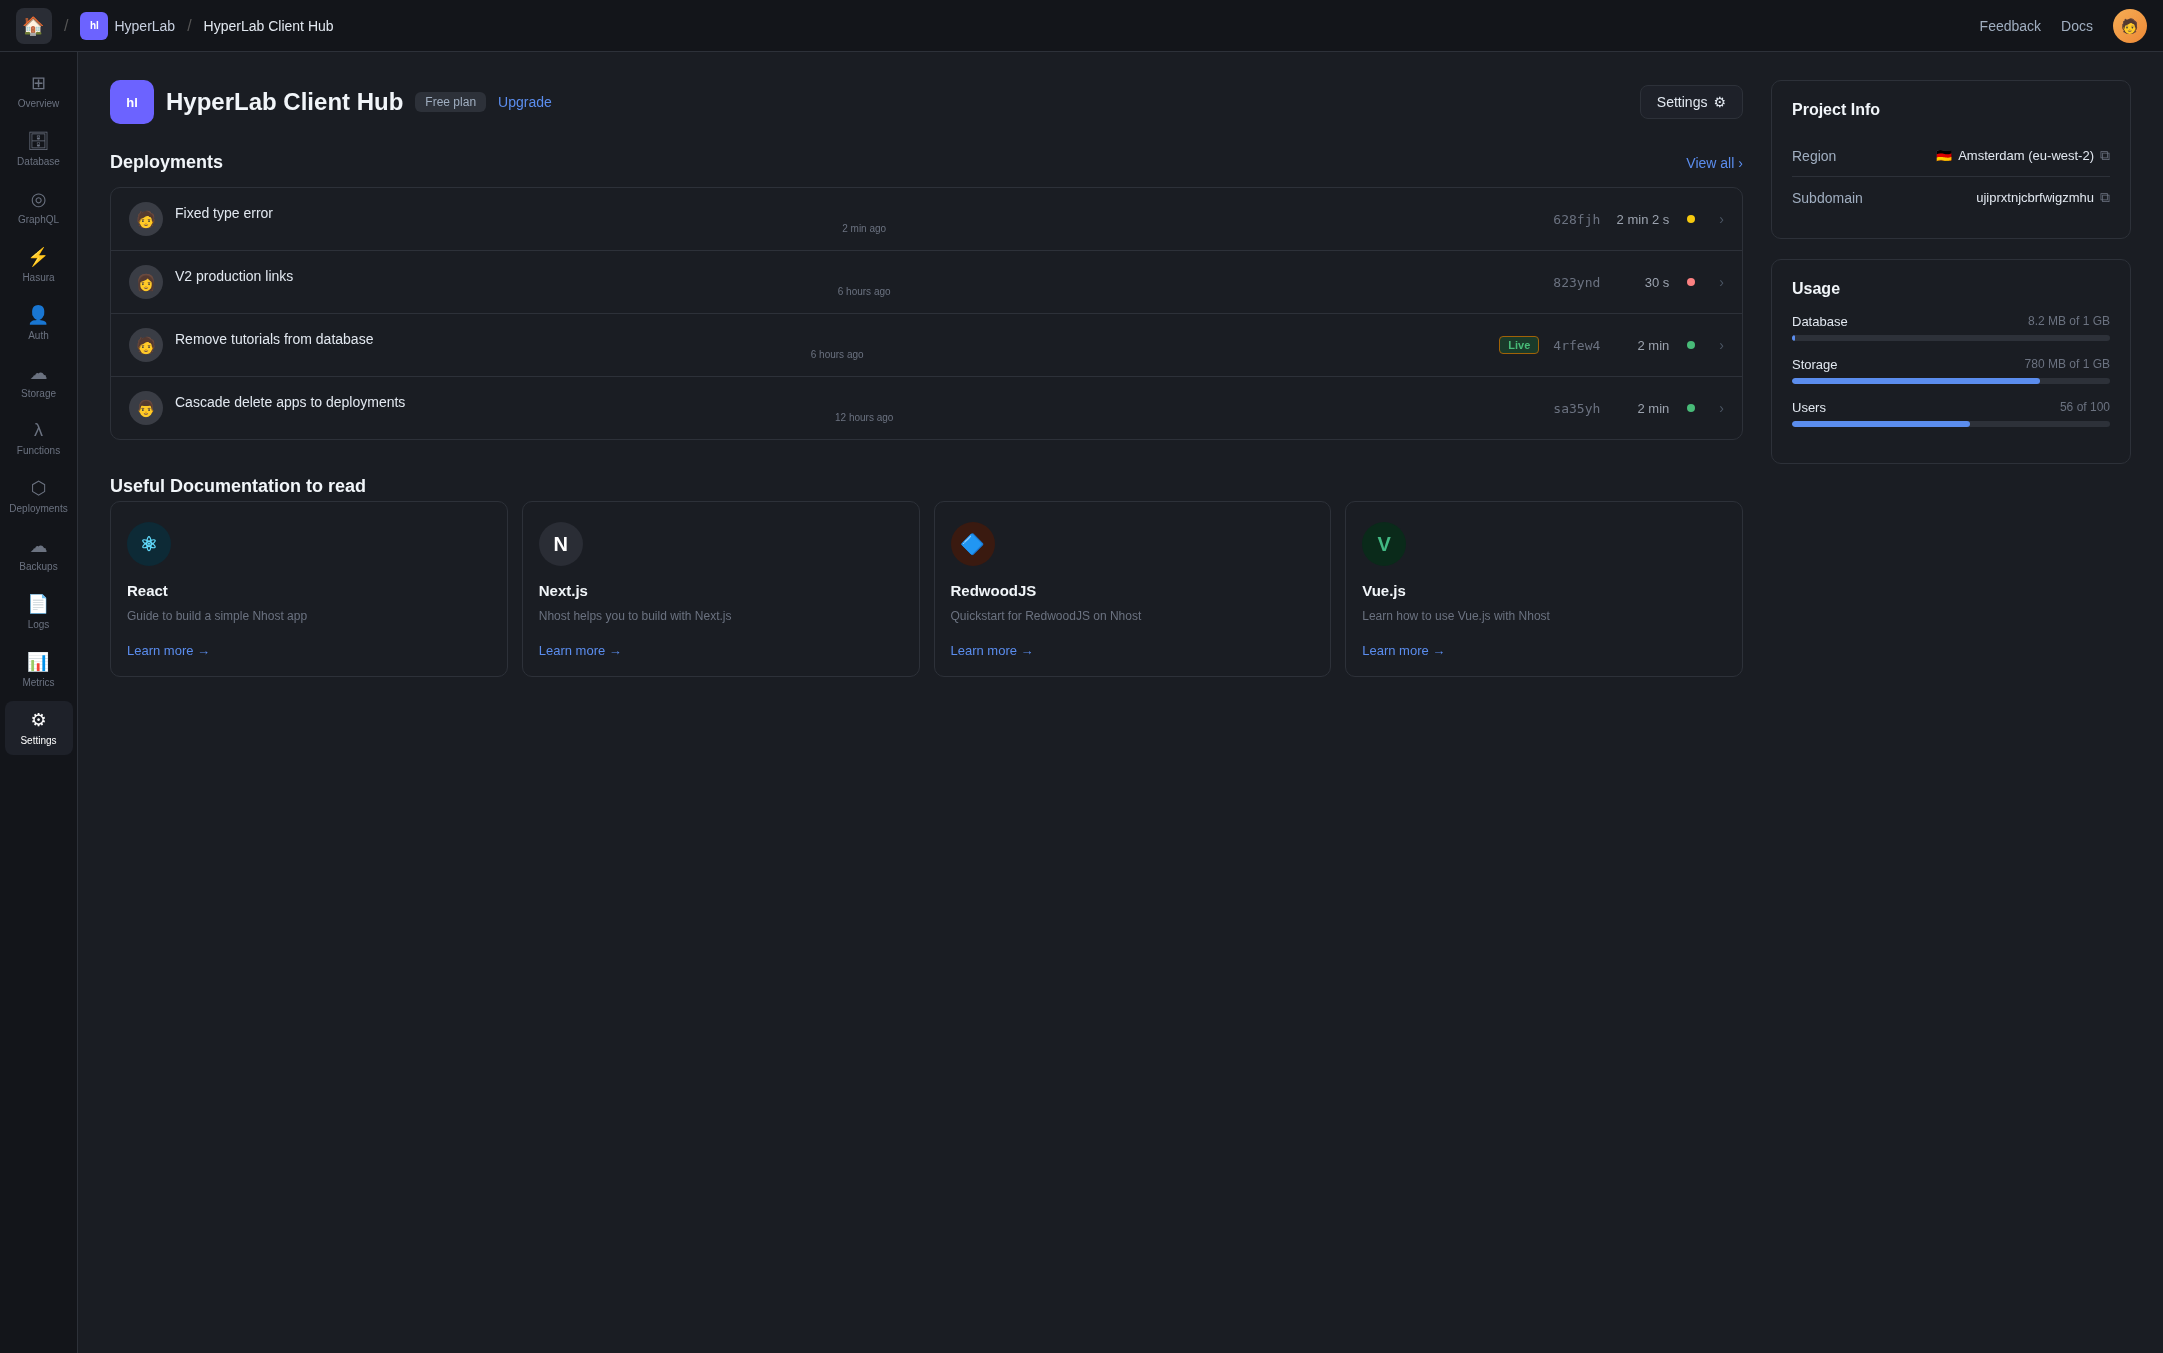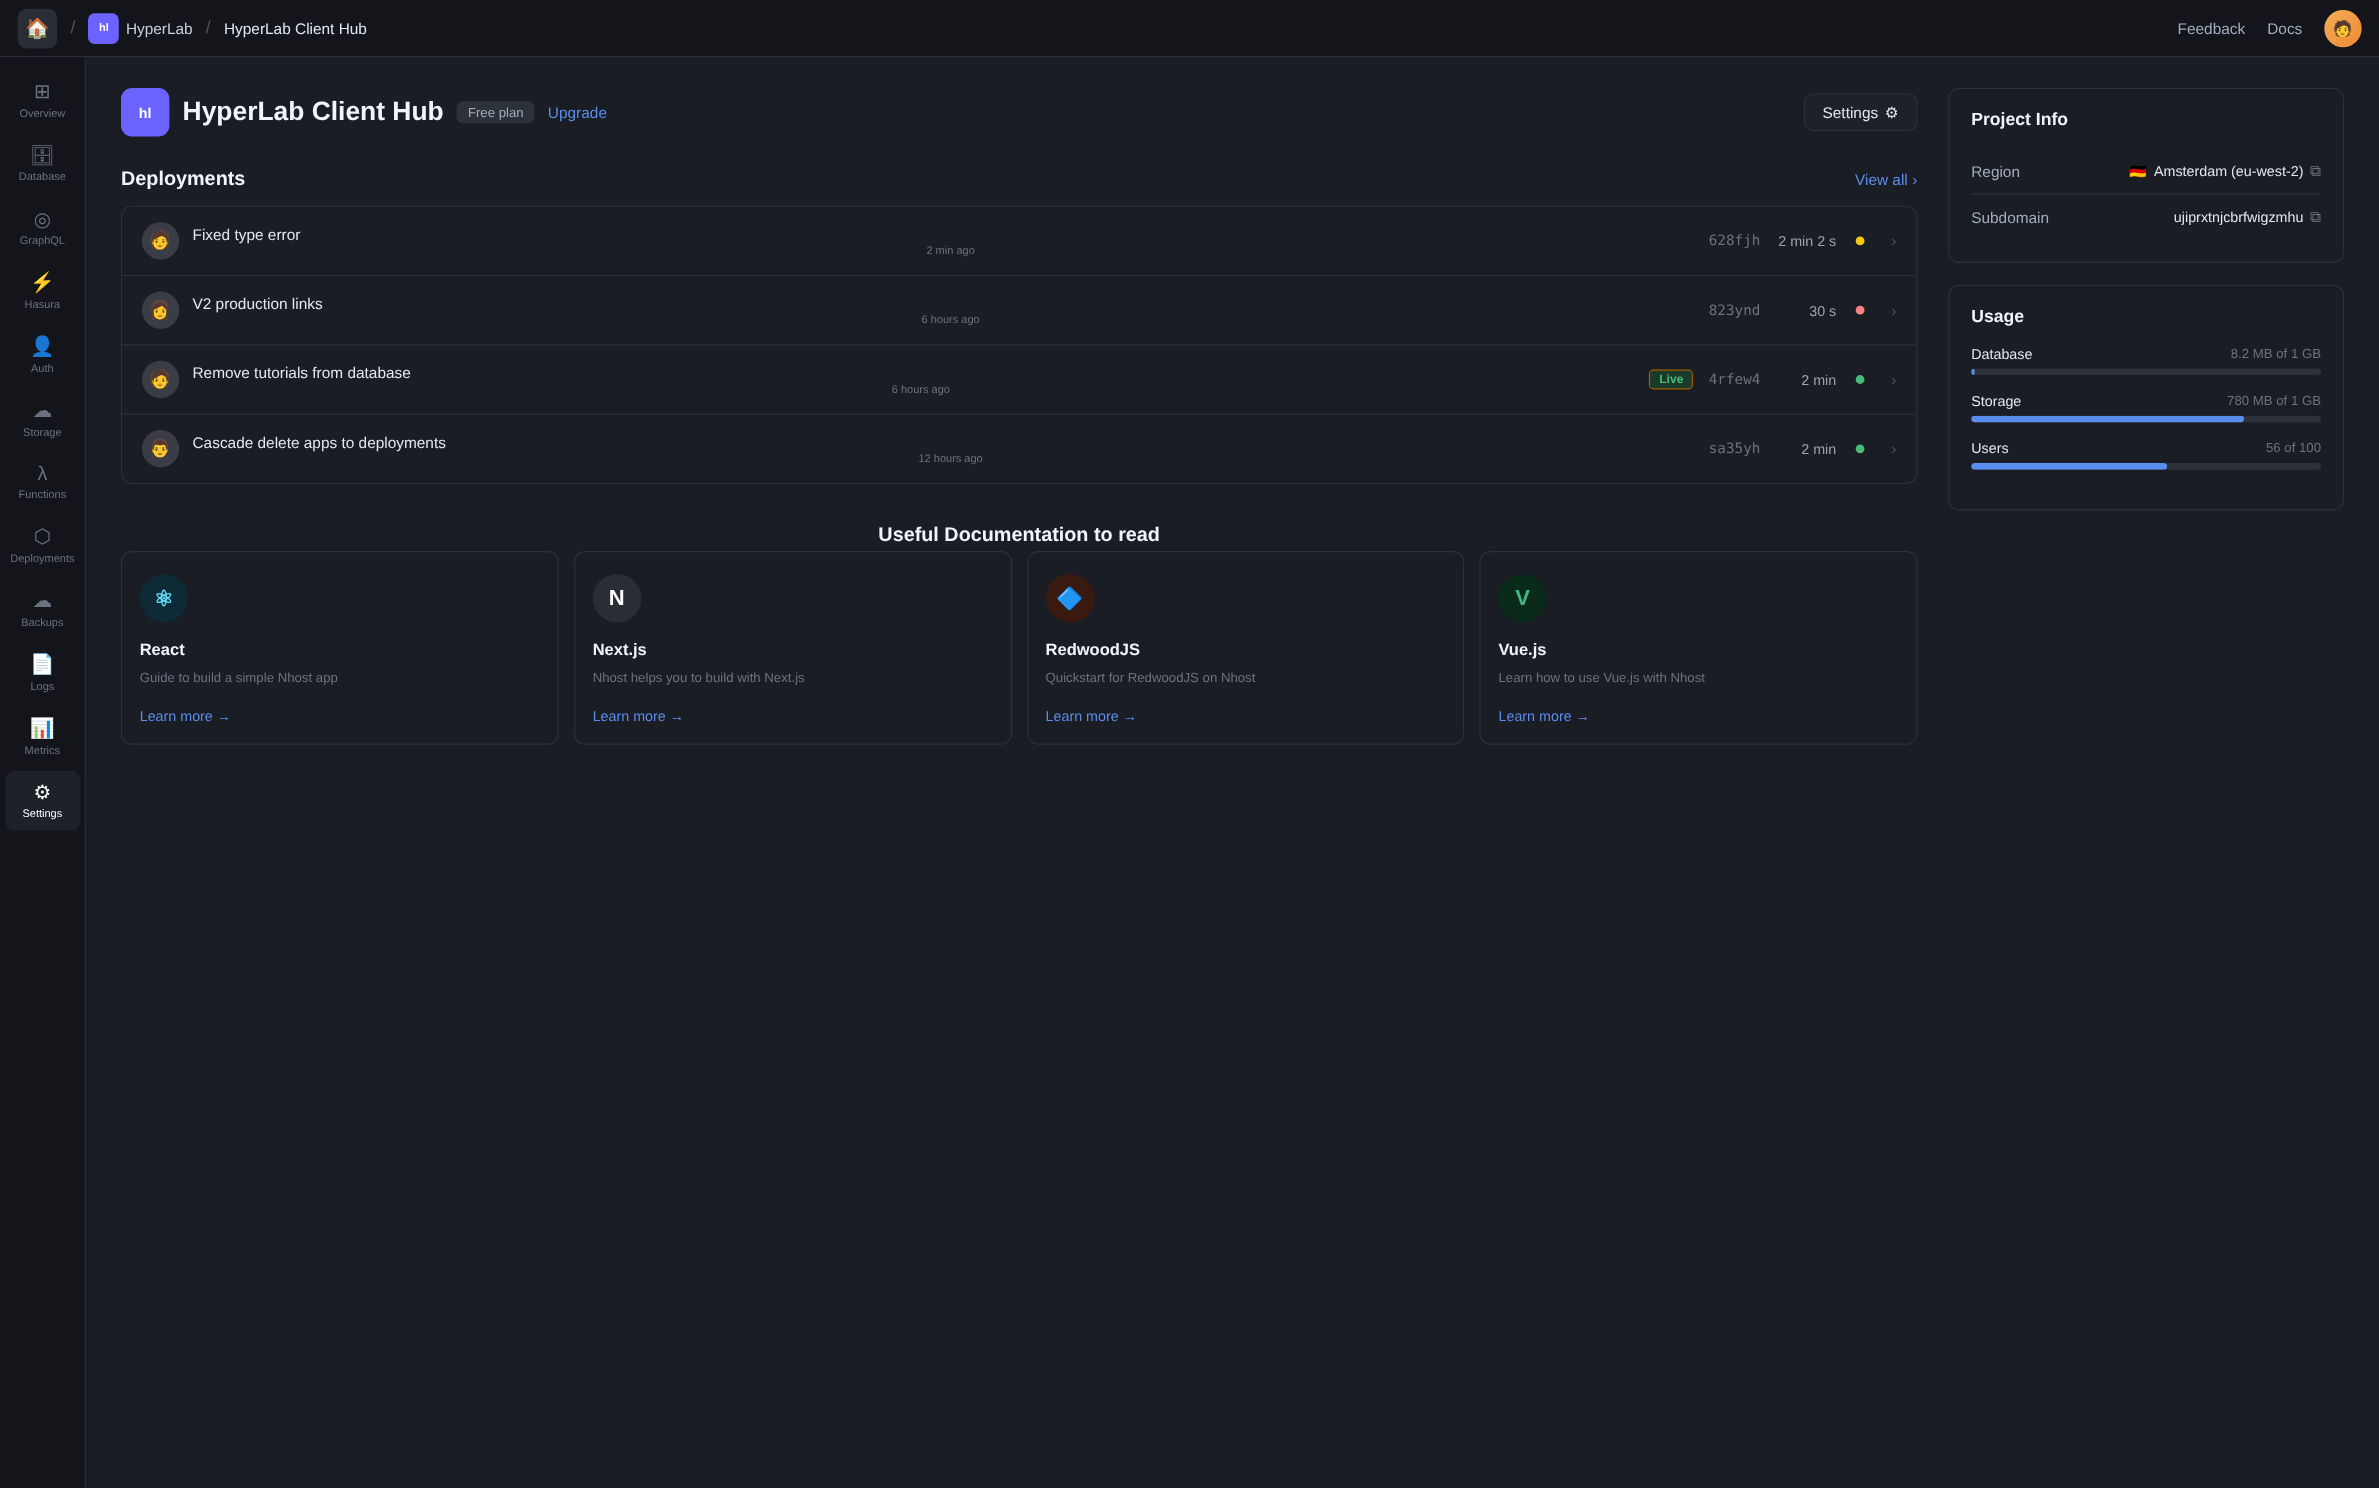--- a/index.html
+++ b/index.html
@@ -163,21 +163,21 @@
     .deploy-duration { font-size: 13px; color: #9ca3af; min-width: 55px; text-align: right; }
     .status-dot {
       width: 8px; height: 8px; border-radius: 50%; flex-shrink: 0; margin: 0 4px;
     }
     .status-dot.green { background: #48bb78; }
     .status-dot.yellow { background: #f6c90e; }
     .status-dot.red { background: #fc8181; }
     .chevron-right { color: #4b5563; font-size: 14px; margin-left: 6px; }
 
     
-    .docs-title { font-size: 18px; font-weight: 600; color: #f1f5f9; margin-bottom: 4px; text-align: center; }
+    .docs-title { font-size: 18px; font-weight: 600; color: #f1f5f9; margin-bottom: 4px; }
     .docs-subtitle { font-size: 13px; color: #6b7280; margin-bottom: 18px; }
     .docs-grid {
       display: grid; grid-template-columns: repeat(4, 1fr); gap: 14px;
     }
     .doc-card {
       background: #1a1d23; border: 1px solid #2d3139; border-radius: 10px;
       padding: 20px 16px 18px; cursor: pointer;
       transition: border-color 0.15s;
     }
     .doc-icon {

